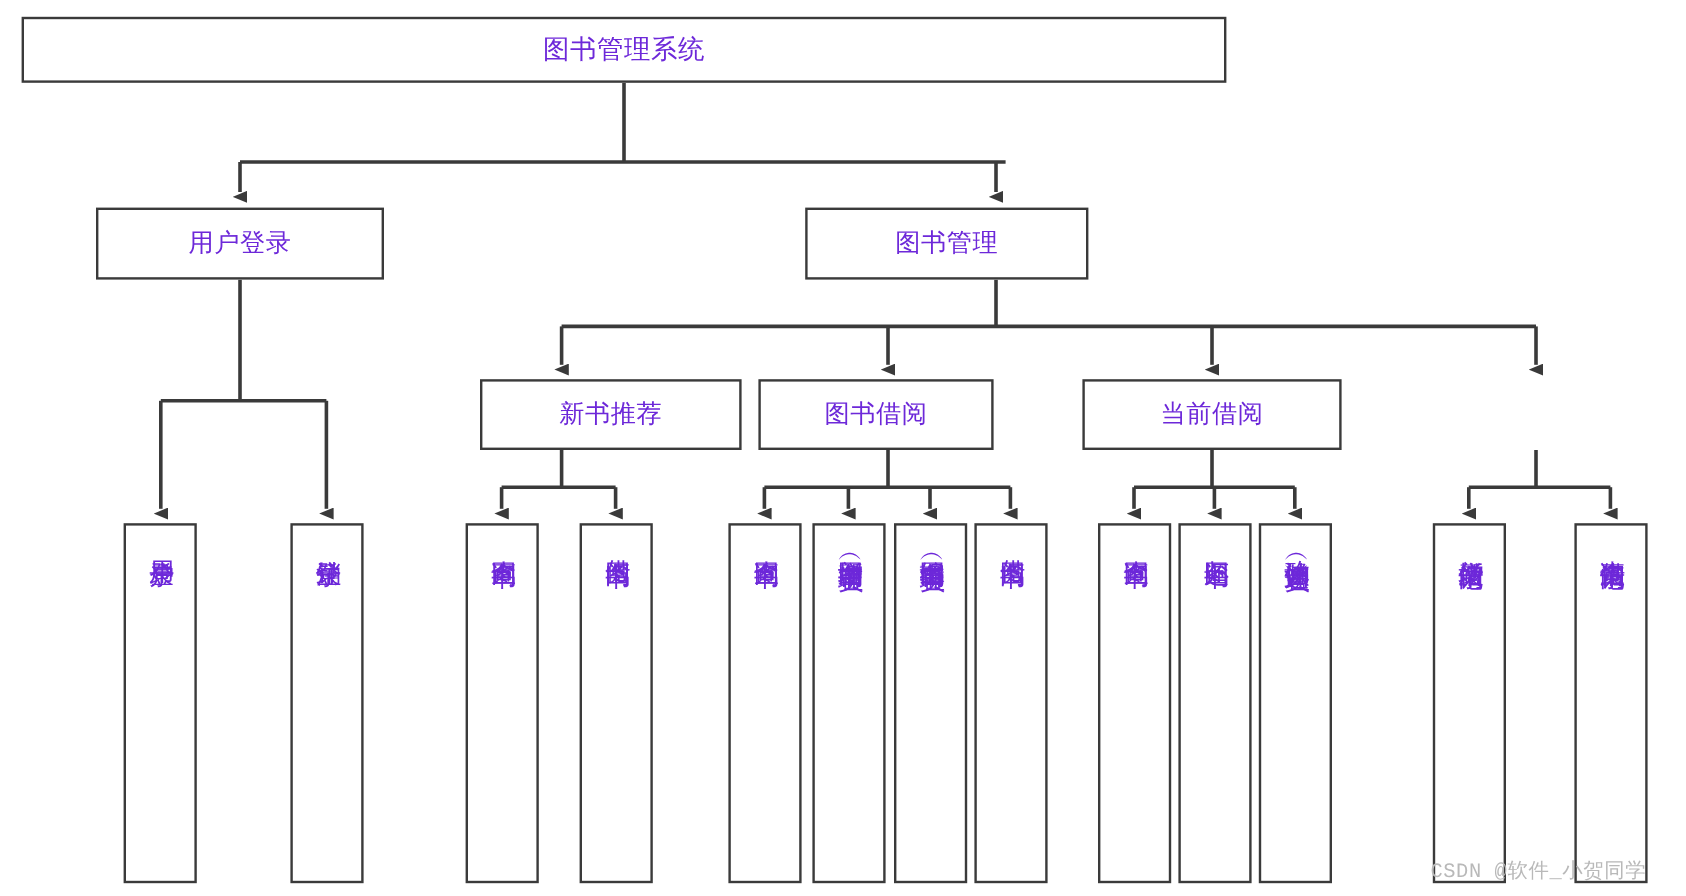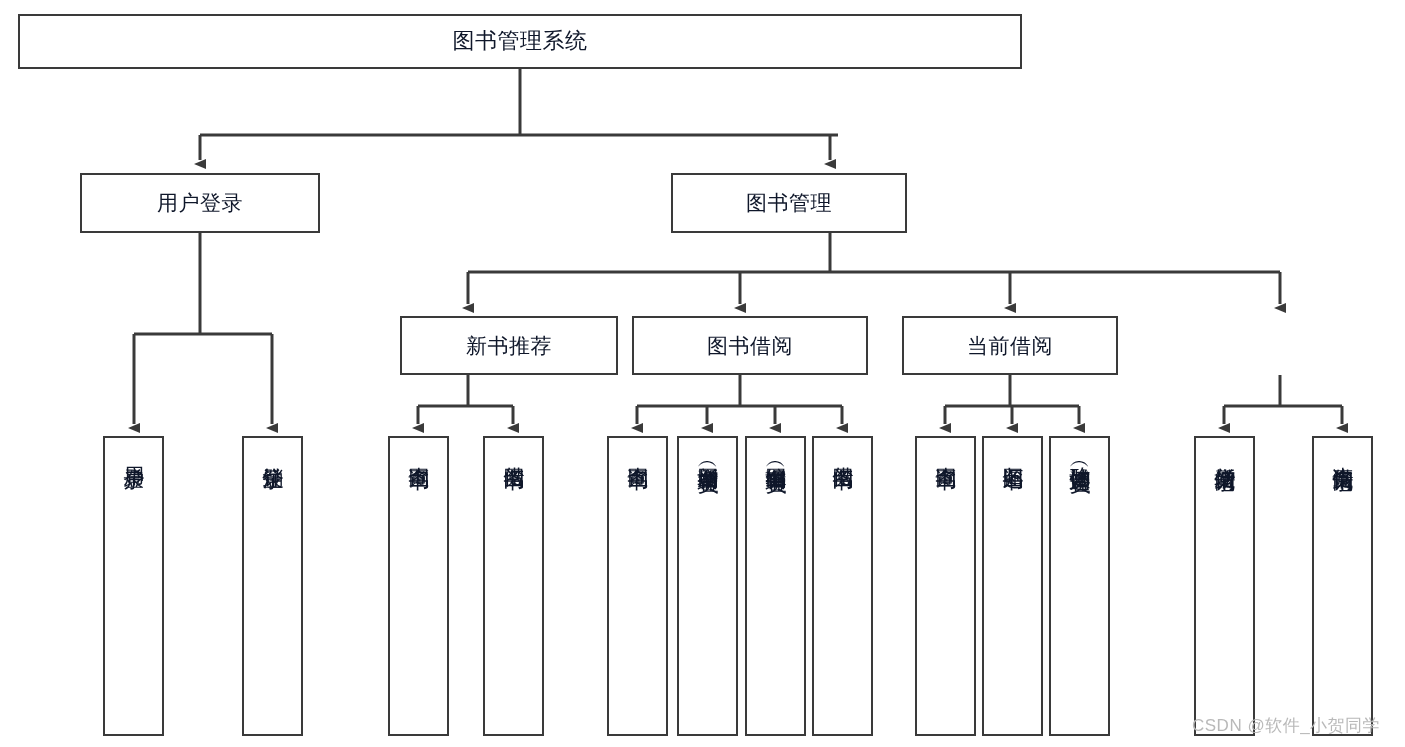--- a/index.html
+++ b/index.html
@@ -27,21 +27,21 @@
     pointer-events: none;
   }
   .node {
     position: absolute;
     box-sizing: border-box;
     background: #ffffff;
     border: 2px solid #3a3a3a;
     display: flex;
     align-items: center;
     justify-content: center;
-    color: #0f172a;
+    color: #6d28d9;
   }
   .node .label {
     display: block;
     text-align: center;
     line-height: 1.12;
     letter-spacing: 0.5px;
   }
   
   .node.h .label {
     writing-mode: horizontal-tb;
@@ -133,21 +133,21 @@
   <div class="node h" style="left:80px; top:173px; width:240px; height:60px;">
     <span class="label">用户登录</span>
   </div>
   <div class="node h" style="left:671px; top:173px; width:236px; height:60px;">
     <span class="label">图书管理</span>
   </div>
 
   <div class="node h" style="left:360px; top:316px; width:218px; height:59px;margin-left:40px;">
     <span class="label">新书推荐</span>
   </div>
-  <div class="node h" style="left:632px; top:316px; width:236px; height:59px;">
+  <div class="node h" style="left:632px; top:316px; width:196px; height:59px;">
     <span class="label">图书借阅</span>
   </div>
   <div class="node h" style="left:902px; top:316px; width:216px; height:59px;">
     <span class="label">当前借阅</span>
   </div>
 
   <div class="node v" style="left:103px; top:436px; width:61px; height:300px;">
     <span class="label">用户登录</span>
   </div>
   <div class="node v" style="left:242px; top:436px; width:61px; height:300px;">
@@ -184,15 +184,15 @@
     <span class="label">确认归还（管理员）</span>
   </div>
 
   <div class="node v" style="left:1194px; top:436px; width:61px; height:300px;">
     <span class="label">新增借阅记录</span>
   </div>
   <div class="node v" style="left:1312px; top:436px; width:61px; height:300px;">
     <span class="label">查询借阅记录</span>
   </div>
 
-  <div class="watermark" style="left:1192px; top:714px;">CSDN @软件_小贺同学</div>
+  <div class="watermark" style="left:1192px; top:714px;font-family:Liberation Mono, monospace;">CSDN @软件_小贺同学</div>
 
 </div>
 
 </body></html>

